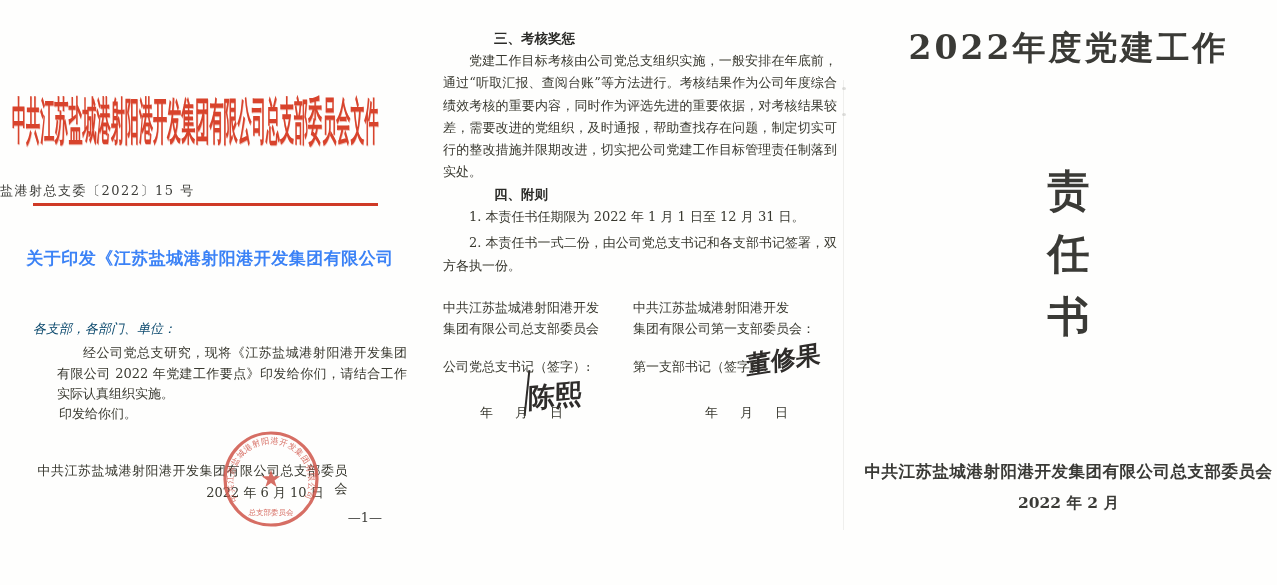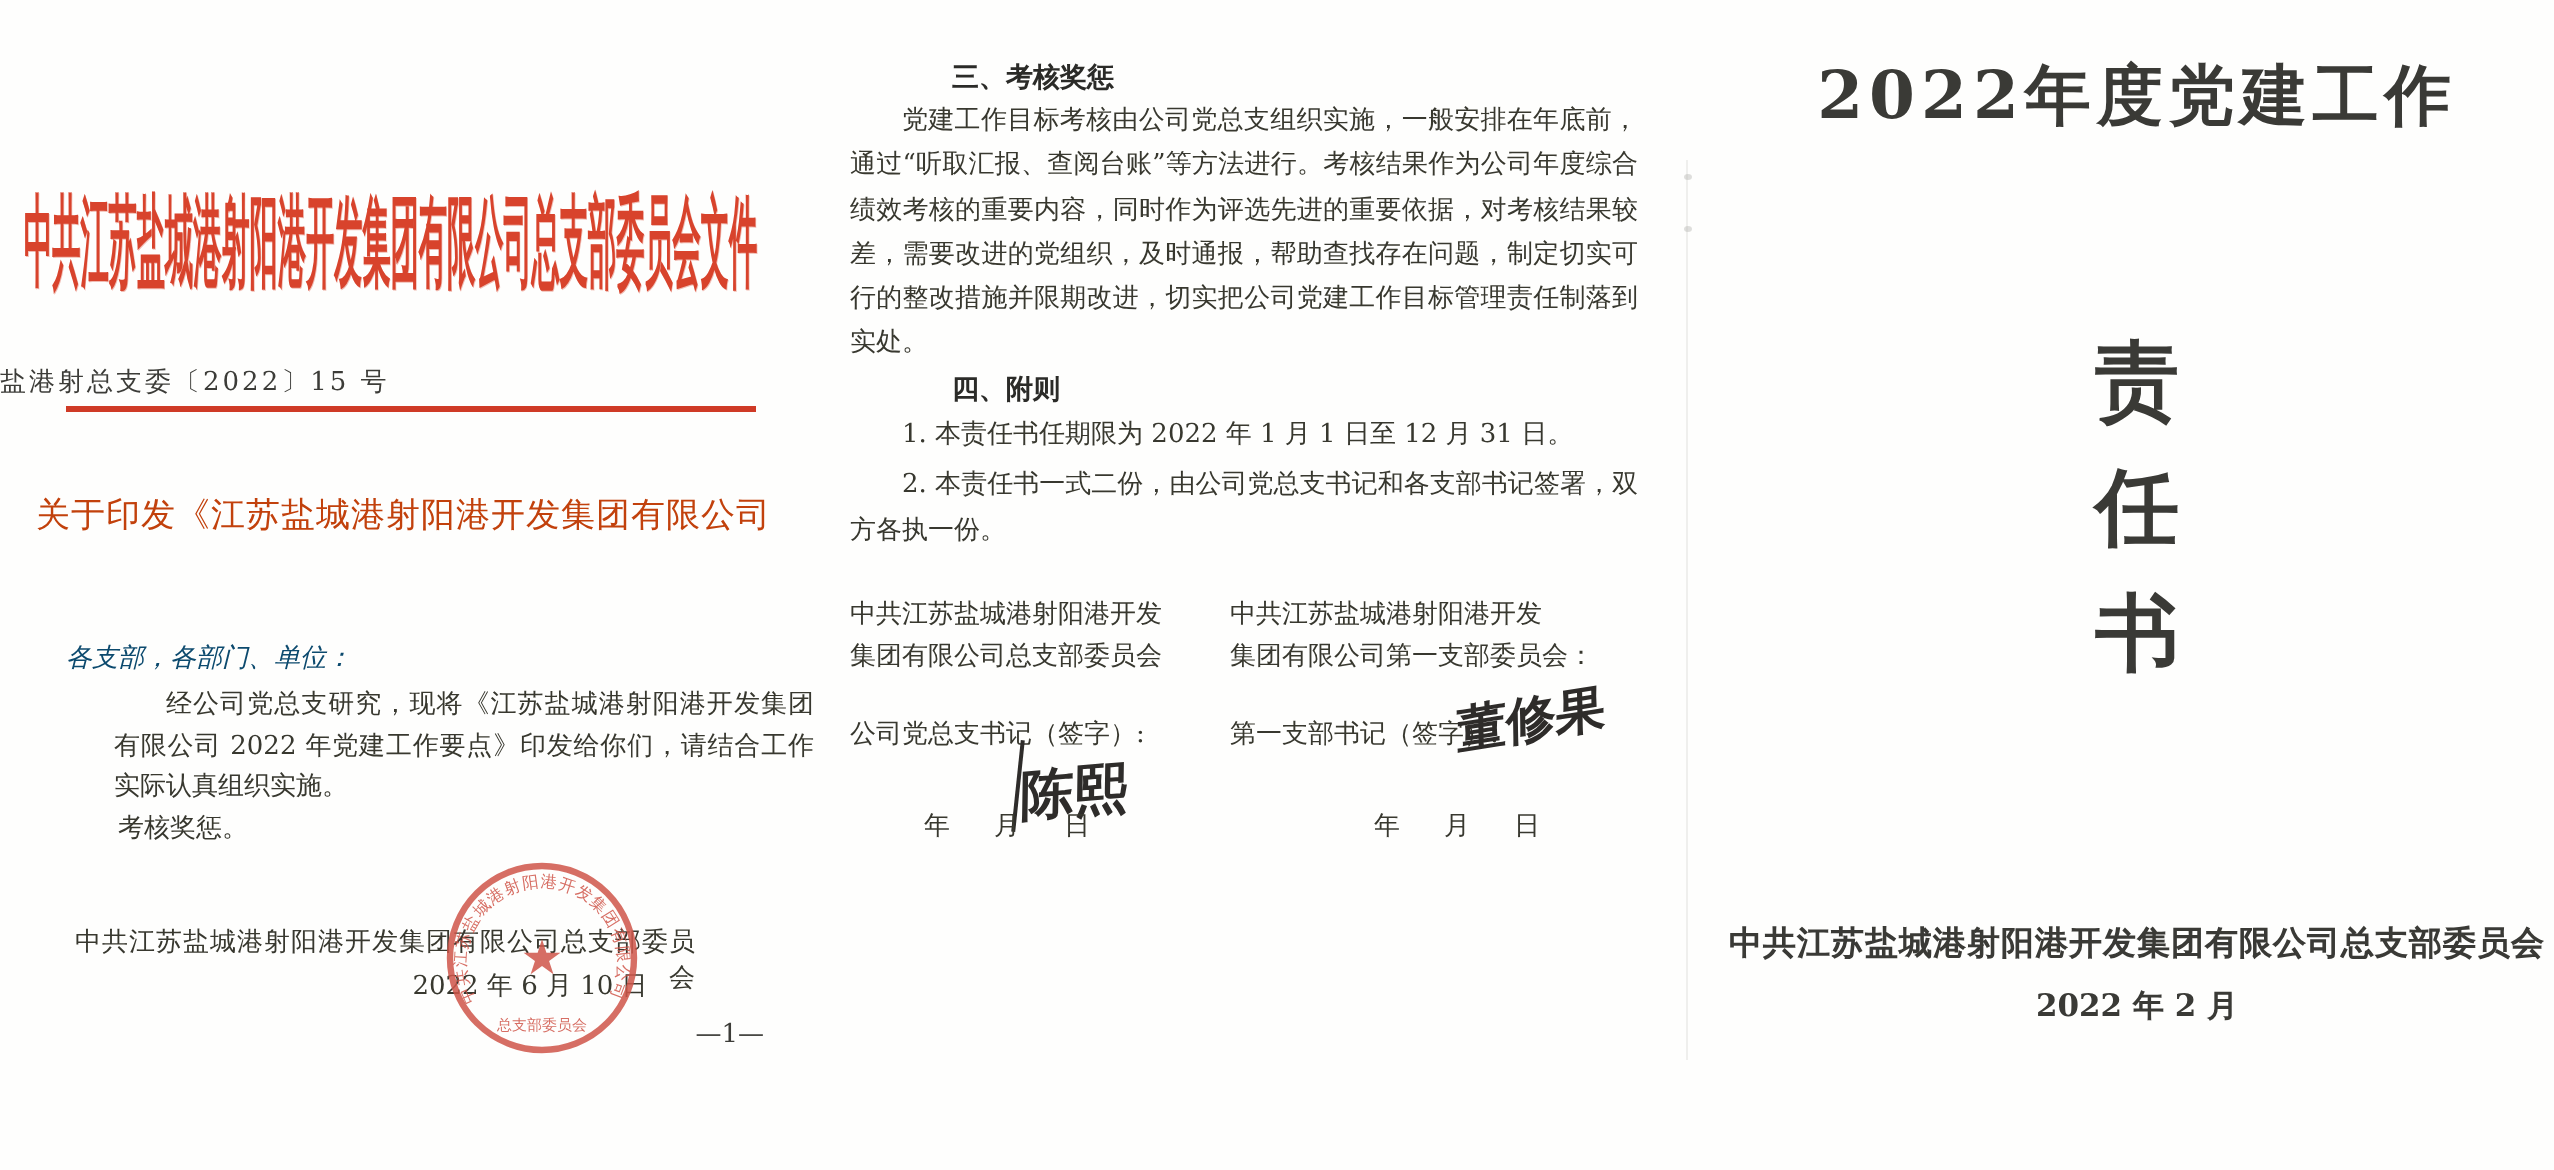--- a/index.html
+++ b/index.html
@@ -8,21 +8,21 @@
     position: relative;
     width: 1277px;
     height: 585px;
     background: #fefefd;
     overflow: hidden;
     font-family: "DejaVu Serif", "Liberation Serif", serif;
     color: #333330;
   }
   .page { position: absolute; top: 0; height: 585px; }
   #left-page   { left: 0;   width: 420px; }
-  #middle-page { left: 422px; width: 400px; }
+  #middle-page { left: 440px; width: 400px; }
   #right-page  { left: 860px; width: 417px; }
 
   
   .red-header {
     position: absolute; left: 12px; top: 92px; width: 372px; height: 58px;
     overflow: visible; white-space: nowrap;
   }
   .red-header span {
     display: inline-block;
     font-size: 50px; font-weight: bold; line-height: 58px;
@@ -34,22 +34,22 @@
   .doc-number {
     position: absolute; left: 0; top: 182px; width: 420px;
     font-size: 13px; letter-spacing: 1.5px; color: #3c3c38;
   }
   .red-line {
     position: absolute; left: 33px; top: 203px; width: 345px; height: 3px;
     background: #cf3a26;
   }
   .doc-title {
     position: absolute; left: 18px; top: 246px; width: 384px;
-    font-size: 17px; font-weight: normal;
-    line-height: 25px; color: #c2410c; letter-spacing: 0.5px;
+    text-align: center; font-size: 17px; font-weight: bold;
+    line-height: 25px; color: #3b82f6; letter-spacing: 0.5px;
   }
   .salutation {
     position: absolute; left: 33px; top: 320px; font-size: 13px; color: #0c4a6e; font-style: italic;
   }
   .body-para {
     position: absolute; left: 33px; top: 343px; width: 350px;
     font-size: 13px; line-height: 20.5px; text-indent: 2em;
     text-align: justify; color: #38382f; margin-left: 24px;
   }
   .closing {
@@ -150,21 +150,21 @@
     <div class="red-header">
       <span>中共江苏盐城港射阳港开发集团有限公司总支部委员会文件</span>
     </div>
     <div class="doc-number">盐港射总支委〔2022〕15 号</div>
     <div class="red-line"></div>
     <div class="doc-title">
       <div>关于印发《江苏盐城港射阳港开发集团有限公司</div>
     </div>
     <div class="salutation">各支部，各部门、单位：</div>
     <p class="body-para">经公司党总支研究，现将《江苏盐城港射阳港开发集团有限公司 2022 年党建工作要点》印发给你们，请结合工作实际认真组织实施。</p>
-    <p class="closing">考核奖惩。</p>
+    <p class="closing">印发给你们。</p>
     <div class="signer-name">中共江苏盐城港射阳港开发集团有限公司总支部委员会</div>
     <div class="signer-date">2022 年 6 月 10 日</div>
 
     <svg class="seal" viewBox="0 0 112 112">
       <defs>
         <path id="sealArc" d="M 24,79 A 38,38 0 1 1 88,79" fill="none"></path>
       </defs>
       <circle cx="56" cy="56" r="46" fill="none" stroke="#d0564a" stroke-width="3.2"></circle>
       <text x="56" y="64" text-anchor="middle" font-size="24" fill="#d0564a" font-family="DejaVu Sans, sans-serif">★</text>
       <text font-size="8.2" fill="#d0564a" letter-spacing="0.5">

